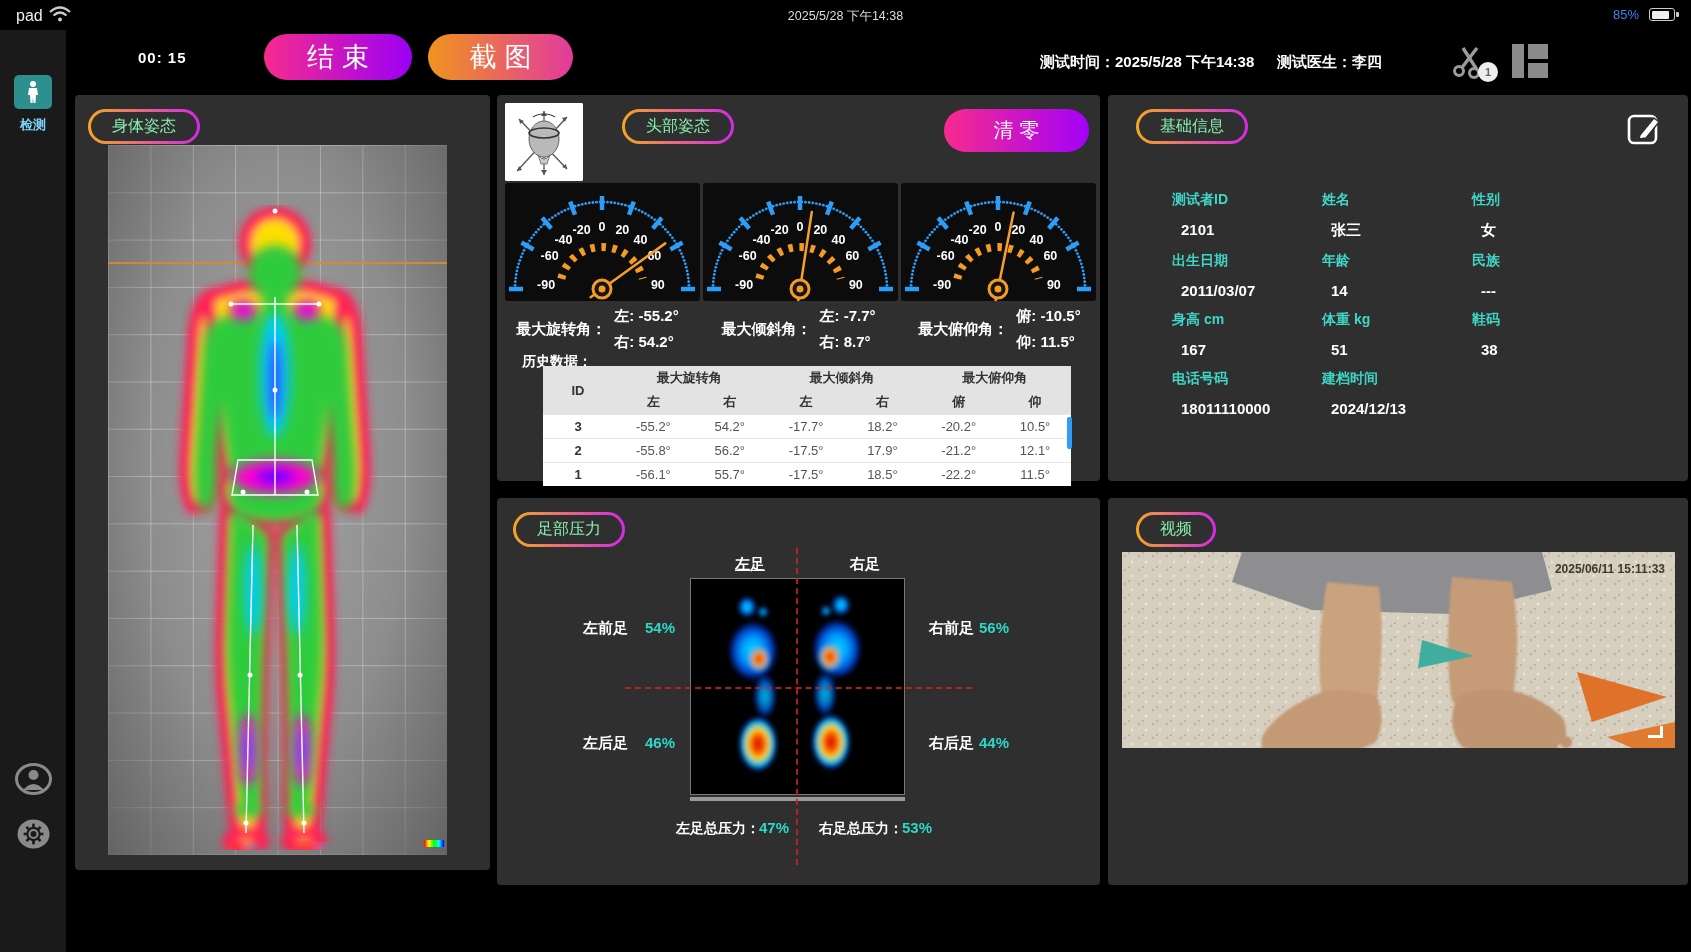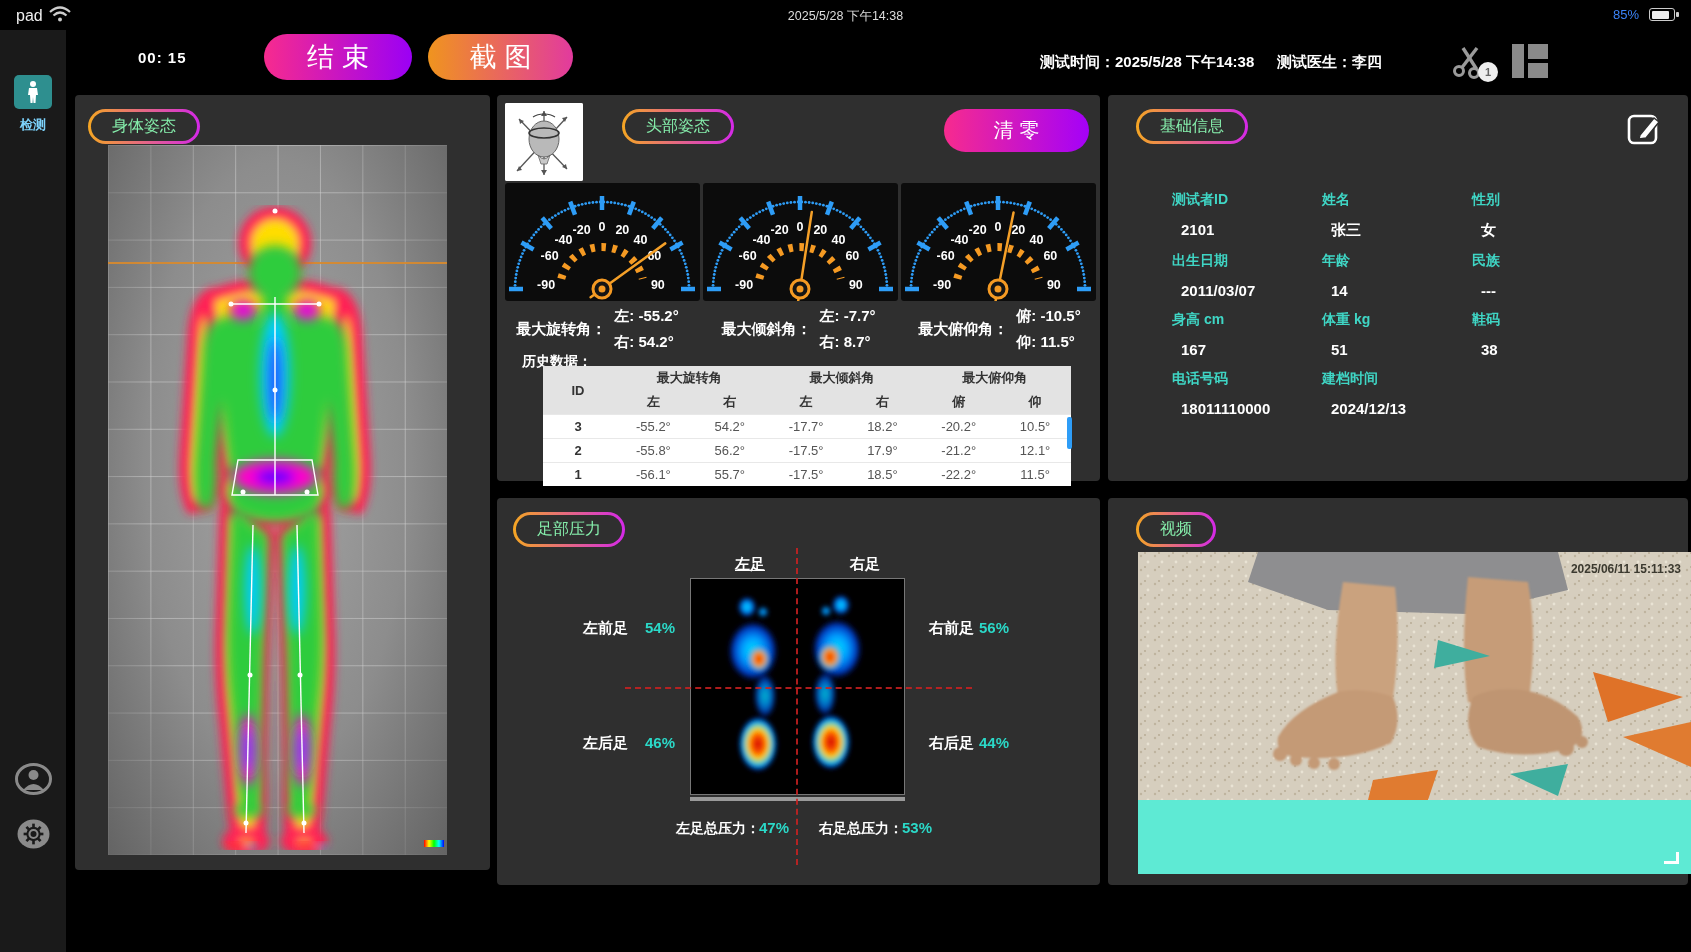--- a/index.html
+++ b/index.html
@@ -79,21 +79,21 @@
   .dash-v { position:absolute; left:299px; top:50px; height:317px; border-left:2px dashed #c22; opacity:.85; }
   .dash-h { position:absolute; left:128px; top:189px; width:347px; border-top:2px dashed #c22; opacity:.85; }
 
   
   .edit-icon { position:absolute; right:26px; top:15px; width:36px; height:36px; cursor:pointer; }
   .info-grid { position:absolute; left:64px; top:96px; width:480px; display:grid; grid-template-columns:150px 150px 160px; row-gap:12px; }
   .field .flabel { color:#3fd6c5; font-size:14px; font-weight:bold; margin-bottom:12px; white-space:nowrap; }
   .field .fvalue { color:#fff; font-size:15px; font-weight:bold; padding-left:9px; white-space:nowrap; }
 
   
-  .video-area { position:absolute; left:14px; top:54px; width:553px; height:322px; overflow:hidden; background:#5eead4;margin-left:16px; }
+  .video-area { position:absolute; left:14px; top:54px; width:553px; height:196px; overflow:hidden; background:#5eead4; }
   .video-ts { position:absolute; right:10px; top:10px; font-size:12px; font-weight:bold; color:#3c3a30; }
   .corner-ic { position:absolute; right:12px; bottom:10px; width:15px; height:12px; border-right:3px solid #fff; border-bottom:3px solid #fff; cursor:pointer; }
 </style>
 </head>
 <body>
 
 <div id="app">
 
   <div class="statusbar">
     <span class="sb-device">pad</span>

